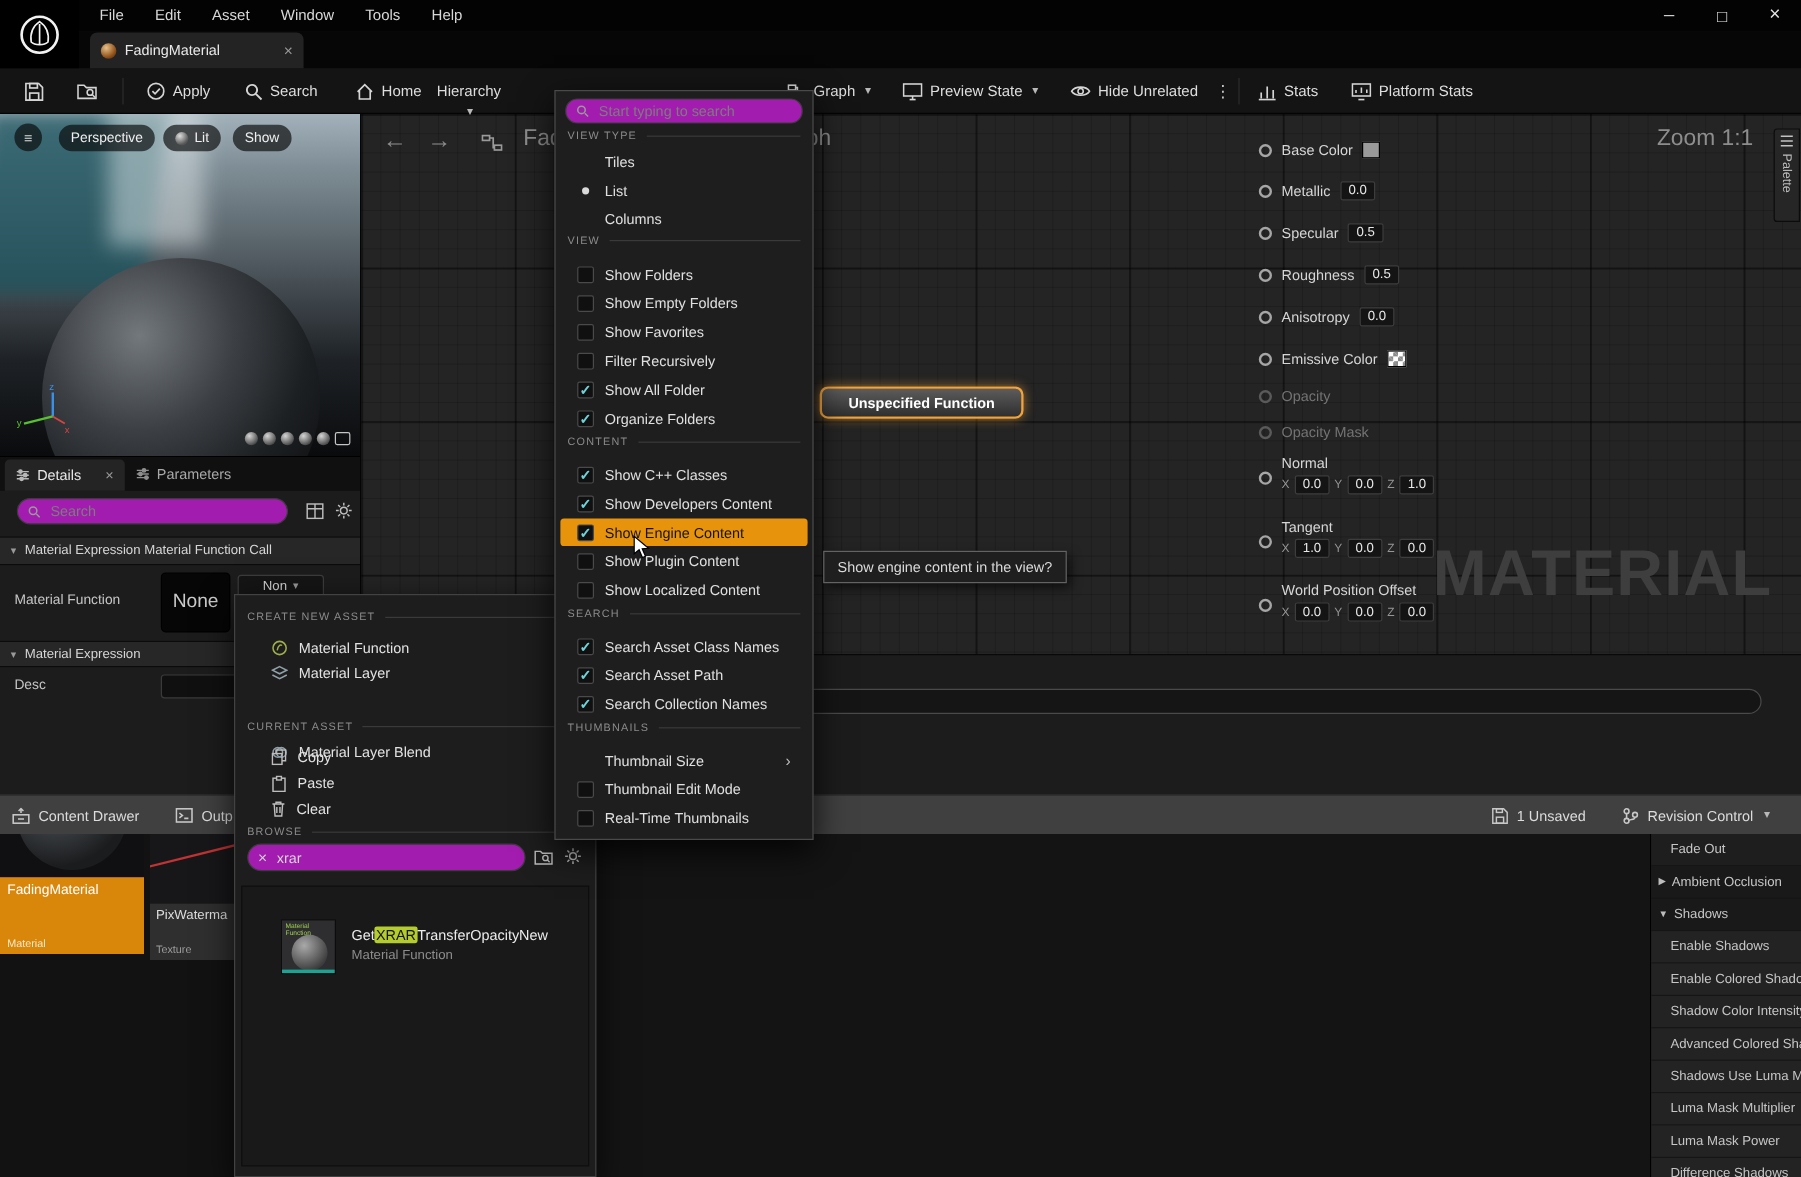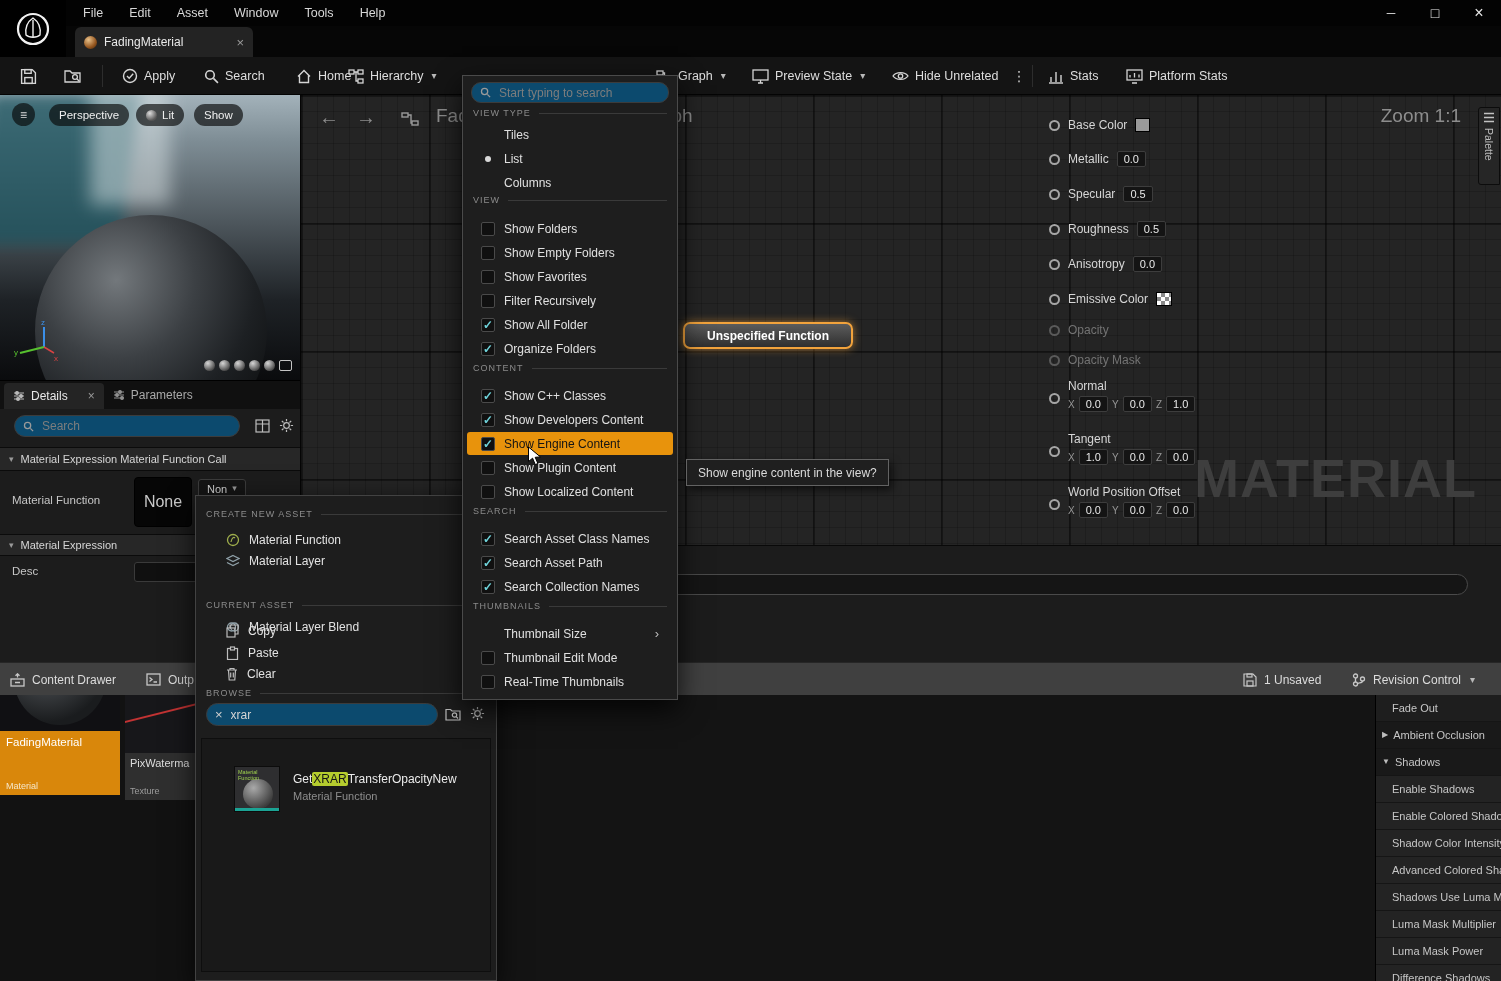--- a/index.html
+++ b/index.html
@@ -36,27 +36,27 @@
   .vp-round{position:absolute;top:8px;width:23px;height:23px;border-radius:50%;background:rgba(8,8,8,.66);display:flex;align-items:center;justify-content:center;color:#ddd;font-size:12px;}
   .litball{width:11px;height:11px;border-radius:50%;background:radial-gradient(circle at 35% 30%,#ddd,#555 70%);}
   .mini{width:11px;height:11px;border-radius:50%;background:radial-gradient(circle at 35% 30%,#d5d5d5,#474747 75%);}
   .mini-scr{width:13px;height:11px;border:1px solid #c5c5c5;border-radius:2px;}
 
   
   #details{position:absolute;left:0;top:380px;width:300px;height:282px;background:#1c1c1c;border-top:1px solid #000;}
   #details-tabs{display:flex;height:28px;background:#101010;align-items:stretch;}
   .dtab{display:flex;align-items:center;gap:6px;padding:0 9px;font-size:12px;color:#a9a9a9;}
   .dtab.on{background:#242424;color:#e8e8e8;border-radius:4px 4px 0 0;margin-left:4px;margin-top:2px;}
-  .pill{display:flex;align-items:center;gap:6px;background:#0c4a6e;border:1px solid #3c3c3c;border-radius:12px;height:22px;padding:0 8px;}
+  .pill{display:flex;align-items:center;gap:6px;background:#a21caf;border:1px solid #3c3c3c;border-radius:12px;height:22px;padding:0 8px;}
   .pill input{background:transparent;border:none;outline:none;color:#d5d5d5;font-size:12px;width:100%;font-family:"Liberation Sans",sans-serif;}
   .pill input::placeholder{color:#7d7d7d;}
   .dsection{position:absolute;left:0;right:0;height:24px;background:#272727;border-top:1px solid #0b0b0b;border-bottom:1px solid #0b0b0b;display:flex;align-items:center;gap:7px;padding:0 9px;font-size:11px;color:#d6d6d6;}
   .dlabel{position:absolute;font-size:11.5px;color:#c6c6c6;}
   .dthumb{position:absolute;width:58px;height:50px;background:#060606;border:1px solid #000;border-radius:4px;display:flex;align-items:center;justify-content:center;color:#c9c9c9;font-size:16px;}
-  .ddrop{position:absolute;height:19px;background:#151515;border:1px solid #3c3c3c;border-radius:3px;display:flex;align-items:center;gap:5px;padding:0 8px;font-size:11px;color:#d5d5d5;}
+  .ddrop{position:absolute;height:19px;background:#151515;border:1px solid #3c3c3c;border-radius:3px;display:flex;align-items:center;gap:5px;padding:0 20px;font-size:11px;color:#d5d5d5;}
   .dinput{position:absolute;height:20px;background:#101010;border:1px solid #3a3a3a;border-radius:3px;}
 
   
   #graph{position:absolute;left:300px;top:95px;width:1201px;height:450px;background-color:#242424;border-left:1px solid #050505;
     background-image:
       linear-gradient(rgba(0,0,0,.40) 2px,transparent 2px),
       linear-gradient(90deg,rgba(0,0,0,.40) 2px,transparent 2px),
       linear-gradient(rgba(0,0,0,.18) 1px,transparent 1px),
       linear-gradient(90deg,rgba(0,0,0,.18) 1px,transparent 1px);
     background-size:128px 128px,128px 128px,16px 16px,16px 16px;}
@@ -506,21 +506,21 @@
           <path d="M8.8 8.8 L13 13"></path>
         </svg>
       <span>Search</span>
     </div>
     <div class="tbtn" style="left:292px;">
       <svg class="ic" width="16" height="15" viewBox="0 0 16 15" stroke="#d5d5d5" stroke-width="1.4" fill="none">
           <path d="M2 7.5 L8 1.5 L14 7.5 M3.5 6.5 V13.5 H12.5 V6.5"></path>
         </svg>
       <span>Home</span>
     </div>
-    <div class="tbtn" style="left:344px;">
+    <div class="tbtn" style="left:360px;flex-direction:column;">
       <svg class="ic" width="16" height="15" viewBox="0 0 16 15" stroke="#d5d5d5" stroke-width="1.3" fill="none">
           <rect x="1" y="1" width="5" height="4"></rect>
           <rect x="10" y="10" width="5" height="4"></rect>
           <rect x="10" y="1" width="5" height="4"></rect>
           <path d="M6 3 H8 V12 H10 M8 3 H10"></path>
         </svg>
       <span>Hierarchy</span>
       <span class="chev gl">▾</span>
     </div>
     <div class="tbtn" style="left:652px;">

